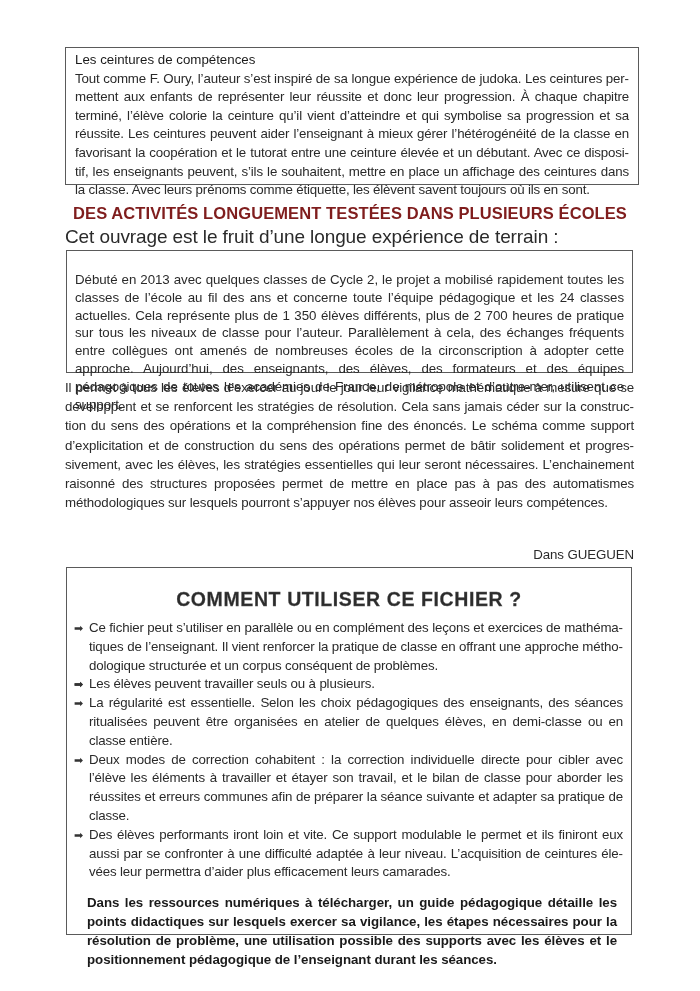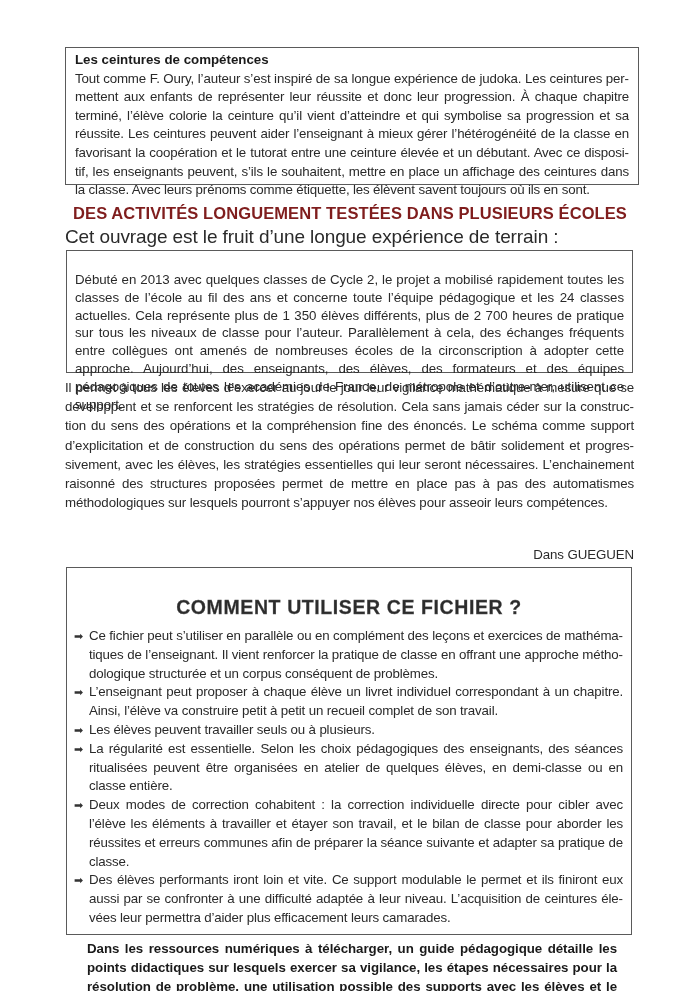--- a/index.html
+++ b/index.html
@@ -30,21 +30,21 @@
     }
     .justify {
       text-align: justify;
       hyphens: manual;
     }
     #box-belts {
       left: 65px; top: 47px; width: 574px; height: 138px;
       padding: 3px 9px 0 9px;
     }
     #box-belts .box-title {
-      font-weight: bold;
+      font-weight: normal;
       color: #1a1a1a;
       font-size: 13.3px;
       line-height: 18.6px;
     }
     #box-belts .box-text {
       letter-spacing: -0.15px;
     }
     .section-heading {
       position: absolute;
       left: 60px; width: 580px;
@@ -79,21 +79,21 @@
     .body-para p {
       margin: 0;
     }
     .signature {
       position: absolute;
       right: 66px; top: 546px;
       letter-spacing: -0.1px;
     }
     #box-usage {
       left: 66px; top: 567px; width: 566px; height: 368px;
-      padding: 16px 8px 0 8px;
+      padding: 8px 8px 0 8px;
     }
     .usage-title {
       text-align: center;
       font-weight: bold;
       font-size: 19.5px;
       color: #2c2c2c;
       letter-spacing: 0.6px;
       margin-top: 11px;
       margin-bottom: 8px;
       line-height: 24px;
@@ -149,21 +149,20 @@
 
   <div class="box" id="box-usage">
     <div class="usage-title">COMMENT UTILISER CE FICHIER ?</div>
     <ul class="usage-list">
       <li class="usage-item justify">
         <span class="arrow">➡</span>
         <span>Ce fichier peut s’utiliser en parallèle ou en complément des leçons et exercices de mathéma­tiques de l’enseignant. Il vient renforcer la pratique de classe en offrant une approche métho­dologique structurée et un corpus conséquent de problèmes.</span>
       </li>
       <li class="usage-item justify">
         <span class="arrow">➡</span>
-        <span>L’enseignant peut proposer à chaque élève un livret individuel correspondant à un chapitre. Ainsi, l’élève va construire petit à petit un recueil complet de son travail.</span>
       </li>
       <li class="usage-item justify">
         <span class="arrow">➡</span>
         <span>Les élèves peuvent travailler seuls ou à plusieurs.</span>
       </li>
       <li class="usage-item justify">
         <span class="arrow">➡</span>
         <span>La régularité est essentielle. Selon les choix pédagogiques des enseignants, des séances rituali­sées peuvent être organisées en atelier de quelques élèves, en demi-classe ou en classe entière.</span>
       </li>
       <li class="usage-item justify">

